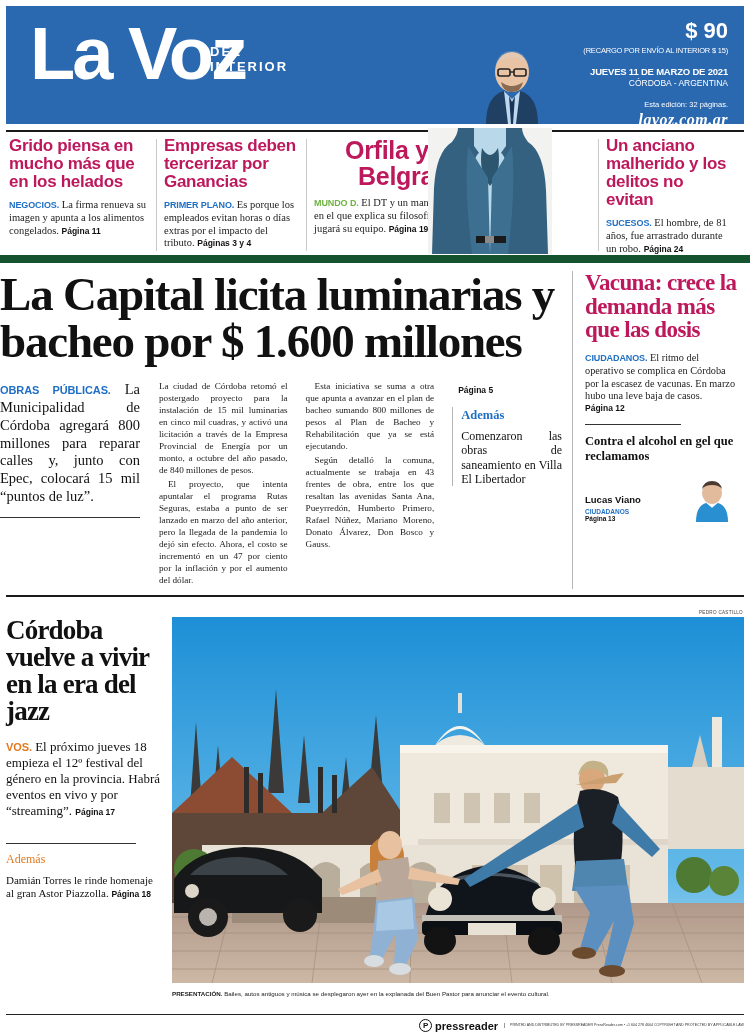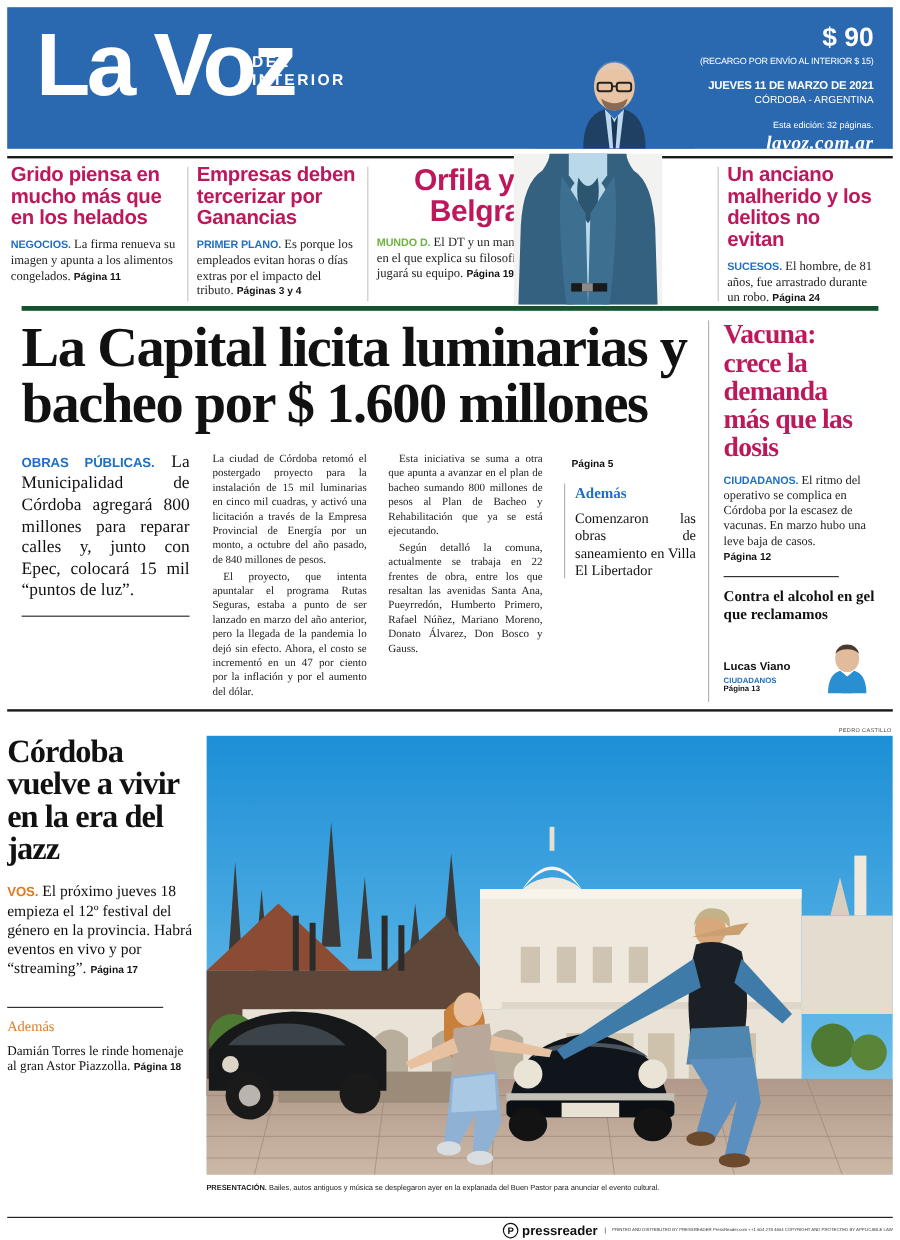--- a/index.html
+++ b/index.html
@@ -113,21 +113,21 @@
     font-size: 8.5px;
     color: #111;
   }
   .teaser-photo {
     position: absolute;
     left: 428px; top: 122px;
     width: 124px; height: 126px;
   }
 
   
-  .main-wrap { display: flex; margin: 0 18px; border-top: 4px solid #14532d; padding-top: 8px; }
+  .main-wrap { display: flex; margin: 0 0; border-top: 8px solid #14532d; padding-top: 8px; }
   .main-left { width: 572px; padding-right: 10px; }
   .main-right { width: 166px; border-left: 1px solid #b5b5b5; padding-left: 12px; }
 
   .lead-head {
     font-family: "Liberation Serif", serif;
     font-weight: bold;
     font-size: 47px;
     line-height: 1.0;
     letter-spacing: -1.2px;
     color: #111;
@@ -340,21 +340,21 @@
             <span class="kicker k-blue" style="font-size:11px">OBRAS PÚBLICAS.</span><span> La Municipalidad de Córdoba agregará 800 millones para reparar calles y, junto con Epec, colocará 15 mil “puntos de luz”.</span>
           </div>
           <div class="rule"></div>
         </div>
         <div class="lc lc2">
           <p class="first">La ciudad de Córdoba retomó el postergado proyecto para la instalación de 15 mil luminarias en cinco mil cuadras, y activó una licitación a través de la Empresa Provincial de Energía por un monto, a octubre del año pasado, de 840 millones de pesos.</p>
           <p>El proyecto, que intenta apuntalar el programa Rutas Seguras, estaba a punto de ser lanzado en marzo del año anterior, pero la llegada de la pandemia lo dejó sin efecto. Ahora, el costo se incrementó en un 47 por ciento por la inflación y por el aumento del dólar.</p>
         </div>
         <div class="lc lc3">
           <p>Esta iniciativa se suma a otra que apunta a avanzar en el plan de bacheo sumando 800 millones de pesos al Plan de Bacheo y Rehabilitación que ya se está ejecutando.</p>
-          <p>Según detalló la comuna, actualmente se trabaja en 22 frentes de obra, entre los que resaltan las avenidas Santa Ana, Pueyrredón, Humberto Primero, Rafael Núñez, Mariano Moreno, Donato Álvarez, Don Bosco y Gauss.</p>
+          <p>Según detalló la comuna, actualmente se trabaja en 43 frentes de obra, entre los que resaltan las avenidas Santa Ana, Pueyrredón, Humberto Primero, Rafael Núñez, Mariano Moreno, Donato Álvarez, Don Bosco y Gauss.</p>
         </div>
         <div class="lc lc4">
           <div class="pg" style="margin:4px 0 0 6px">Página 5</div>
           <div class="ademas-box">
             <div class="ademas-title">Además</div>
             <div class="ademas-text">Comenzaron las obras de saneamiento en Villa El Libertador</div>
           </div>
         </div>
       </div>
     </div>

